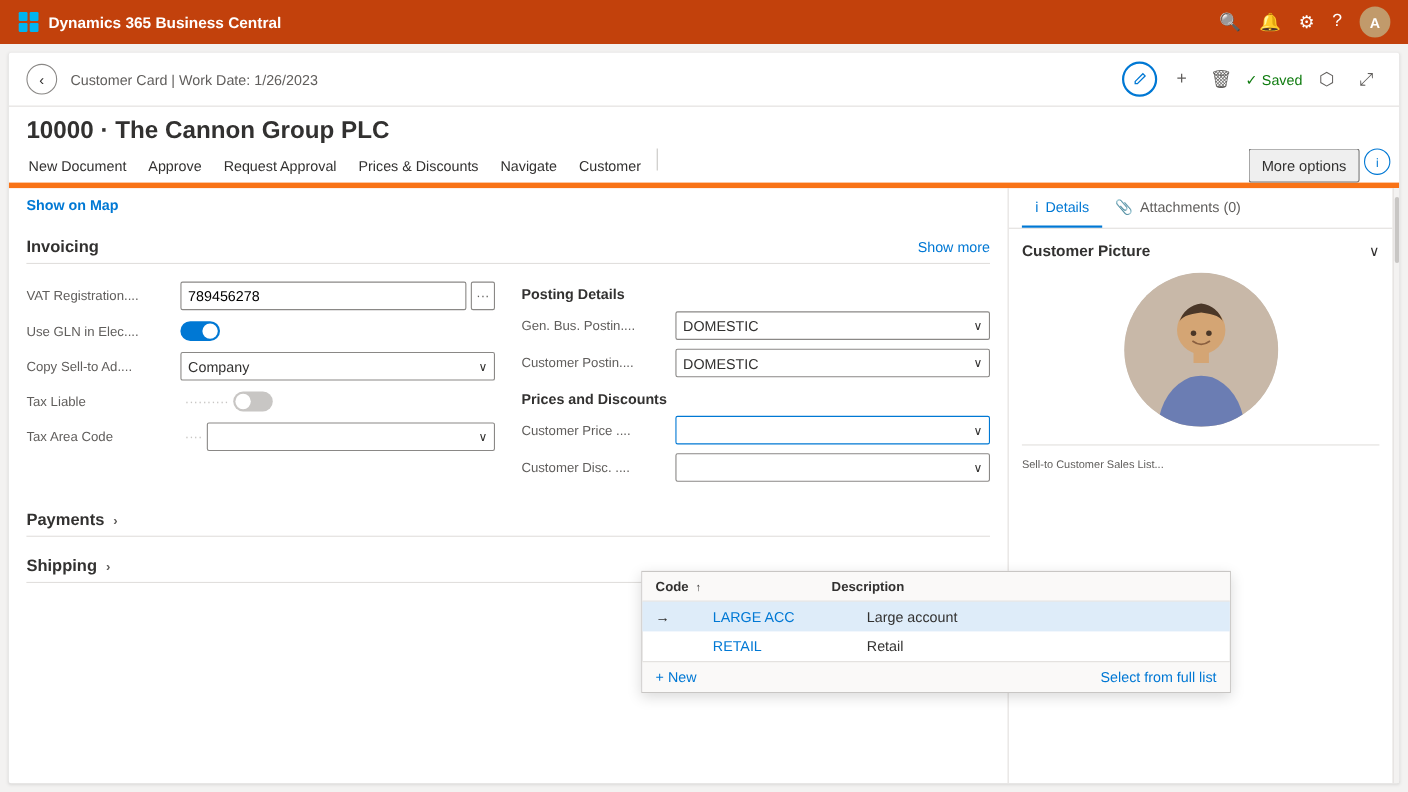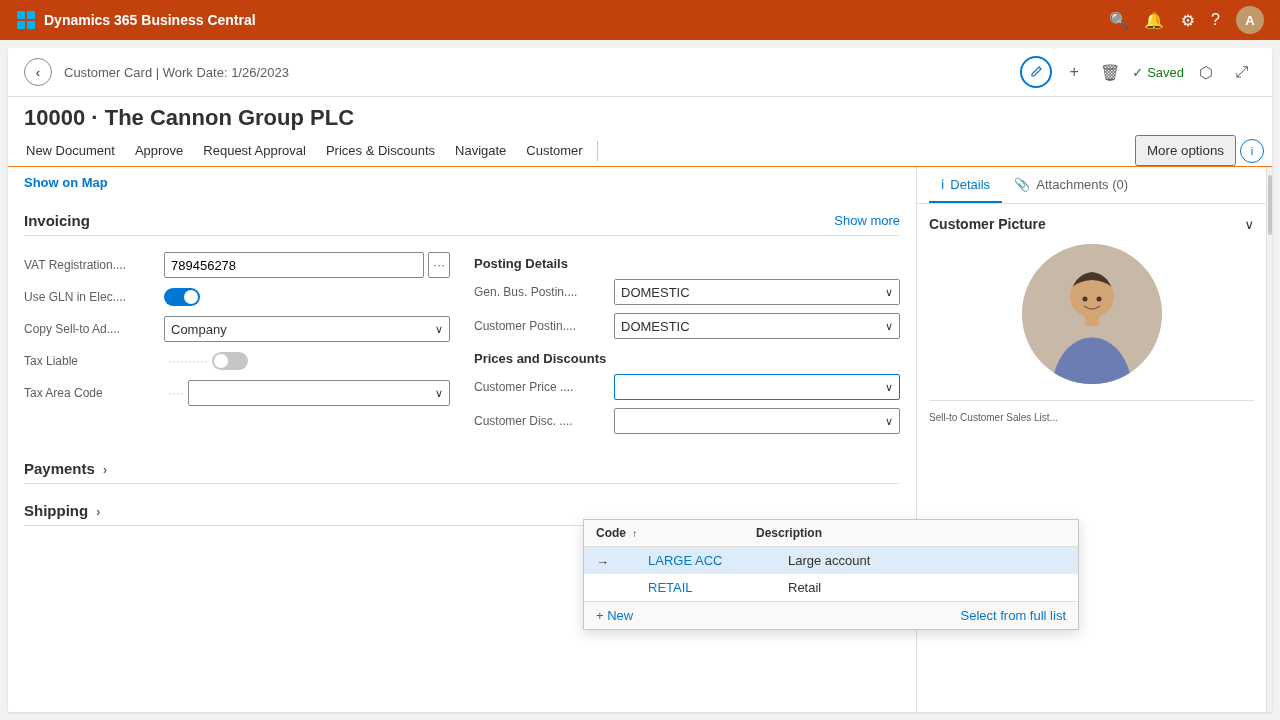--- a/index.html
+++ b/index.html
@@ -67,23 +67,22 @@
 
     
     .page-title-row {
       padding: 8px 16px 4px 16px;
     }
     .page-title { font-size: 22px; font-weight: 600; color: #323130; }
 
     
     .ribbon {
       display: flex;
-      align-items: center;
       padding: 0 8px;
-      border-bottom: 1px solid #f97316;
+      border-bottom: 5px solid #f97316;
       gap: 0;
     }
     .ribbon-item {
       padding: 6px 10px;
       cursor: pointer;
       font-size: 13px;
       color: #323130;
       white-space: nowrap;
       border: none; background: none;
     }
@@ -280,21 +279,21 @@
       position: absolute;
       top: 8px;
       left: 1px;
     }
 
     
     .dropdown-popup {
       position: absolute;
       top: 519px;
       left: 583px;
-      width: 496px;
+      width: 536px;
       background: white;
       border: 1px solid #c8c6c4;
       box-shadow: 0 4px 12px rgba(0,0,0,0.15);
       z-index: 100;
     }
     .dropdown-header {
       display: flex;
       padding: 6px 12px;
       border-bottom: 1px solid #e1dfdd;
       background: #faf9f8;

